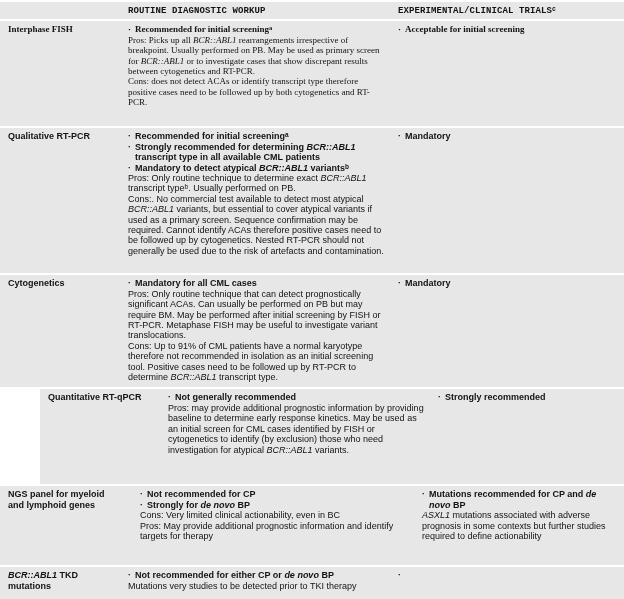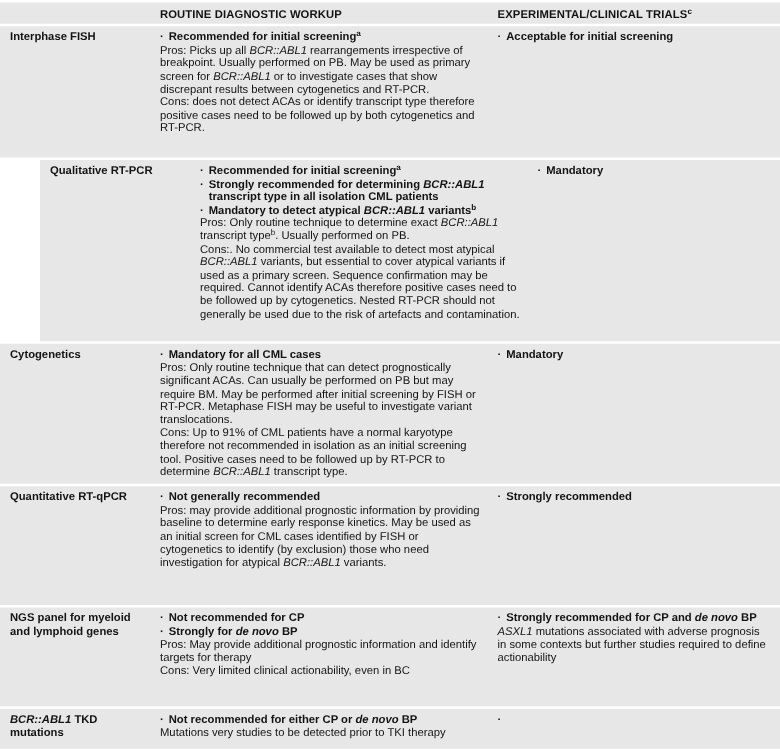--- a/index.html
+++ b/index.html
@@ -9,35 +9,35 @@
     font-family: "Liberation Sans", sans-serif;
   }
   .page { width: 624px; height: 599px; }
   .tbl { display: flex; flex-direction: column; gap: 2px; padding-top: 2px; }
   .row {
     display: grid;
     grid-template-columns: 120px 270px 1fr;
     background: #e7e7e7;
     padding: 3px 6px 5px 8px;
   }
-  .row.header { padding: 4px 16px 3px 8px; min-height: 10px; }
+  .row.header { padding: 4px 16px 3px 8px; min-height: 10px; font-family: Liberation Mono, monospace; }
   .cell { font-size: 9px; line-height: 10.4px; padding-right: 14px; }
   .c3 { padding-right: 2px; }
   .hdr { font-weight: bold; letter-spacing: 0.1px; }
   .label-cell { font-weight: bold; }
   .b { font-weight: bold; }
   .i { font-style: italic; }
   .sup { font-size: 6.5px; vertical-align: top; position: relative; top: -1px; }
   .blk.bullet { padding-left: 7px; position: relative; }
   .blk.bullet .dot { position: absolute; left: 0; font-weight: bold; }
-  .r1 { min-height: 97px; }
-  .r2 { min-height: 137px; margin-left: 32px; }
+  .r1 { min-height: 97px; font-family: Liberation Serif, serif; }
+  .r2 { min-height: 137px; }
   .r3 { min-height: 103px; }
-  .r4 { min-height: 87px; }
-  .r5 { min-height: 71px; }
+  .r4 { min-height: 87px; margin-left: 40px; }
+  .r5 { min-height: 71px; gap: 12px; }
   .r6 { min-height: 30px; }
 </style>
 </head>
 <body>
 
 <div class="page">
   <div class="tbl">
 
     <div class="row header">
       <div class="cell c1"></div>
@@ -54,21 +54,21 @@
         </div>
       <div class="cell c3">
           <div class="blk bullet"><span class="dot">·</span><span class="b">Acceptable for initial screening</span></div>
         </div>
     </div>
 
     <div class="row r2">
       <div class="cell c1 label-cell"><span class="b">Qualitative RT-PCR</span></div>
       <div class="cell c2">
           <div class="blk bullet"><span class="dot">·</span><span class="b">Recommended for initial screening</span><span class="b sup">a</span></div>
-          <div class="blk bullet"><span class="dot">·</span><span class="b">Strongly recommended for determining </span><span class="b i">BCR::ABL1</span><span class="b"> transcript type in all isolation CML patients</span></div>
+          <div class="blk bullet"><span class="dot">·</span><span class="b">Strongly recommended for determining </span><span class="b i">BCR::ABL1</span><span class="b"> transcript type in all available CML patients</span></div>
           <div class="blk bullet"><span class="dot">·</span><span class="b">Mandatory to detect atypical </span><span class="b i">BCR::ABL1</span><span class="b"> variants</span><span class="b sup">b</span></div>
           <div class="blk para"><span>Pros: Only routine technique to determine exact </span><span class="i">BCR::ABL1</span><span> transcript type</span><span class="sup">b</span><span>. Usually performed on PB.</span></div>
           <div class="blk para"><span>Cons:. No commercial test available to detect most atypical </span><span class="i">BCR::ABL1</span><span> variants, but essential to cover atypical variants if used as a primary screen. Sequence confirmation may be required. Cannot identify ACAs therefore positive cases need to be followed up by cytogenetics. Nested RT-PCR should not generally be used due to the risk of artefacts and contamination.</span></div>
         </div>
       <div class="cell c3">
           <div class="blk bullet"><span class="dot">·</span><span class="b">Mandatory</span></div>
         </div>
     </div>
 
     <div class="row r3">
@@ -92,25 +92,25 @@
       <div class="cell c3">
           <div class="blk bullet"><span class="dot">·</span><span class="b">Strongly recommended</span></div>
         </div>
     </div>
 
     <div class="row r5">
       <div class="cell c1 label-cell"><span class="b">NGS panel for myeloid and lymphoid genes</span></div>
       <div class="cell c2">
           <div class="blk bullet"><span class="dot">·</span><span class="b">Not recommended for CP</span></div>
           <div class="blk bullet"><span class="dot">·</span><span class="b">Strongly for </span><span class="b i">de novo</span><span class="b"> BP</span></div>
+          <div class="blk para"><span>Cons: Very limited clinical actionability, even in BC</span></div>
           <div class="blk para"><span>Pros: May provide additional prognostic information and identify targets for therapy</span></div>
-          <div class="blk para"><span>Cons: Very limited clinical actionability, even in BC</span></div>
         </div>
       <div class="cell c3">
-          <div class="blk bullet"><span class="dot">·</span><span class="b">Strongly recommended for CP and </span><span class="b i">de novo</span><span class="b"> BP</span></div>
+          <div class="blk bullet"><span class="dot">·</span><span class="b">Mutations recommended for CP and </span><span class="b i">de novo</span><span class="b"> BP</span></div>
           <div class="blk para"><span class="i">ASXL1</span><span> mutations associated with adverse prognosis in some contexts but further studies required to define actionability</span></div>
         </div>
     </div>
 
     <div class="row r6">
       <div class="cell c1 label-cell"><span class="b i">BCR::ABL1</span><span class="b"> TKD mutations</span></div>
       <div class="cell c2">
           <div class="blk bullet"><span class="dot">·</span><span class="b">Not recommended for either CP or </span><span class="b i">de novo</span><span class="b"> BP</span></div>
           <div class="blk para"><span>Mutations very studies to be detected prior to TKI therapy</span></div>
         </div>

